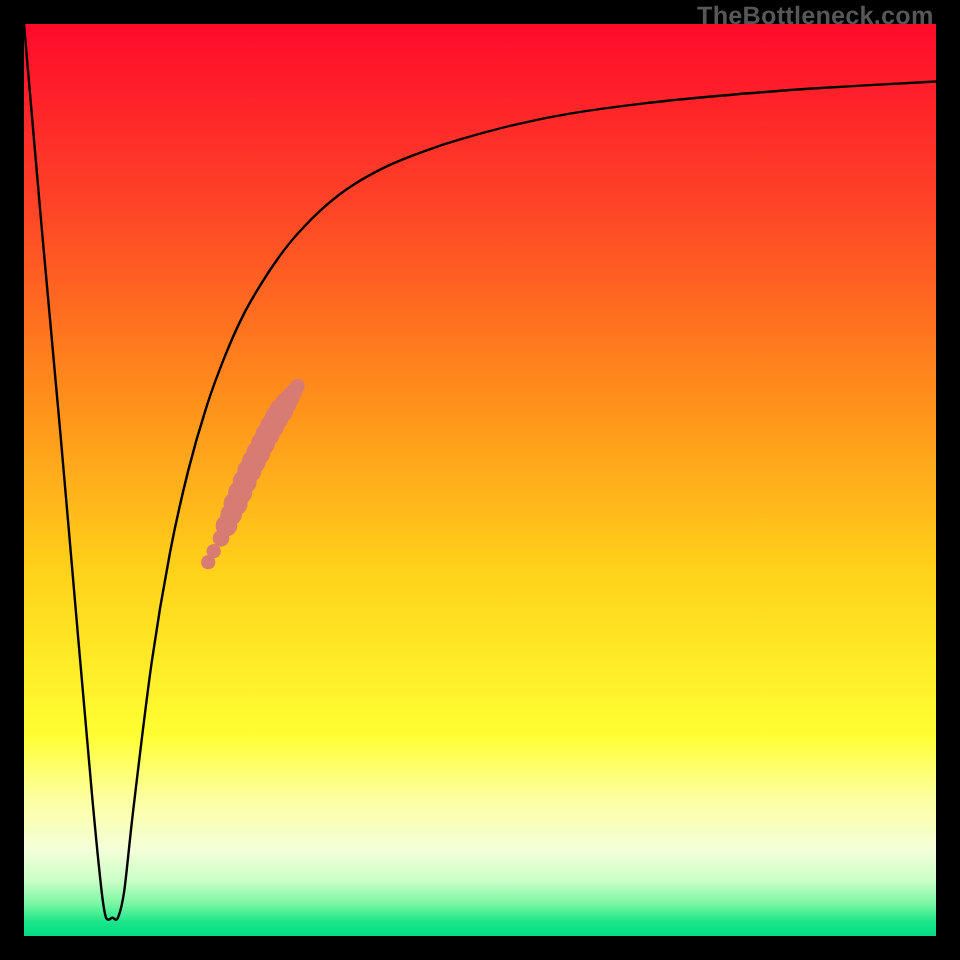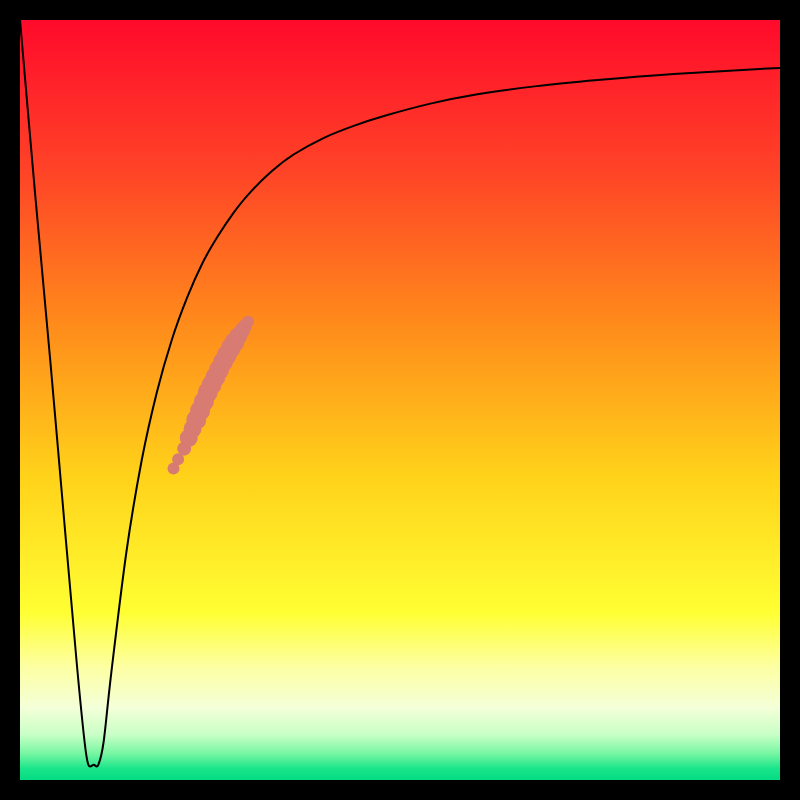--- a/index.html
+++ b/index.html
@@ -74,13 +74,14 @@
         <circle cx="202.92" cy="342.00" r="10" fill="#d87b73"></circle>
         <circle cx="206.72" cy="335.16" r="10" fill="#d87b73"></circle>
         <circle cx="210.52" cy="328.32" r="10" fill="#d87b73"></circle>
         <circle cx="214.32" cy="322.24" r="10" fill="#d87b73"></circle>
         <circle cx="218.12" cy="316.16" r="9" fill="#d87b73"></circle>
         <circle cx="221.92" cy="310.84" r="8" fill="#d87b73"></circle>
         <circle cx="224.96" cy="306.28" r="7" fill="#d87b73"></circle>
         <circle cx="228.00" cy="301.72" r="6" fill="#d87b73"></circle>
       </g>
   </svg>
+  <div class="watermark">TheBottleneck.com</div>
 </div>
 
 </body></html>

